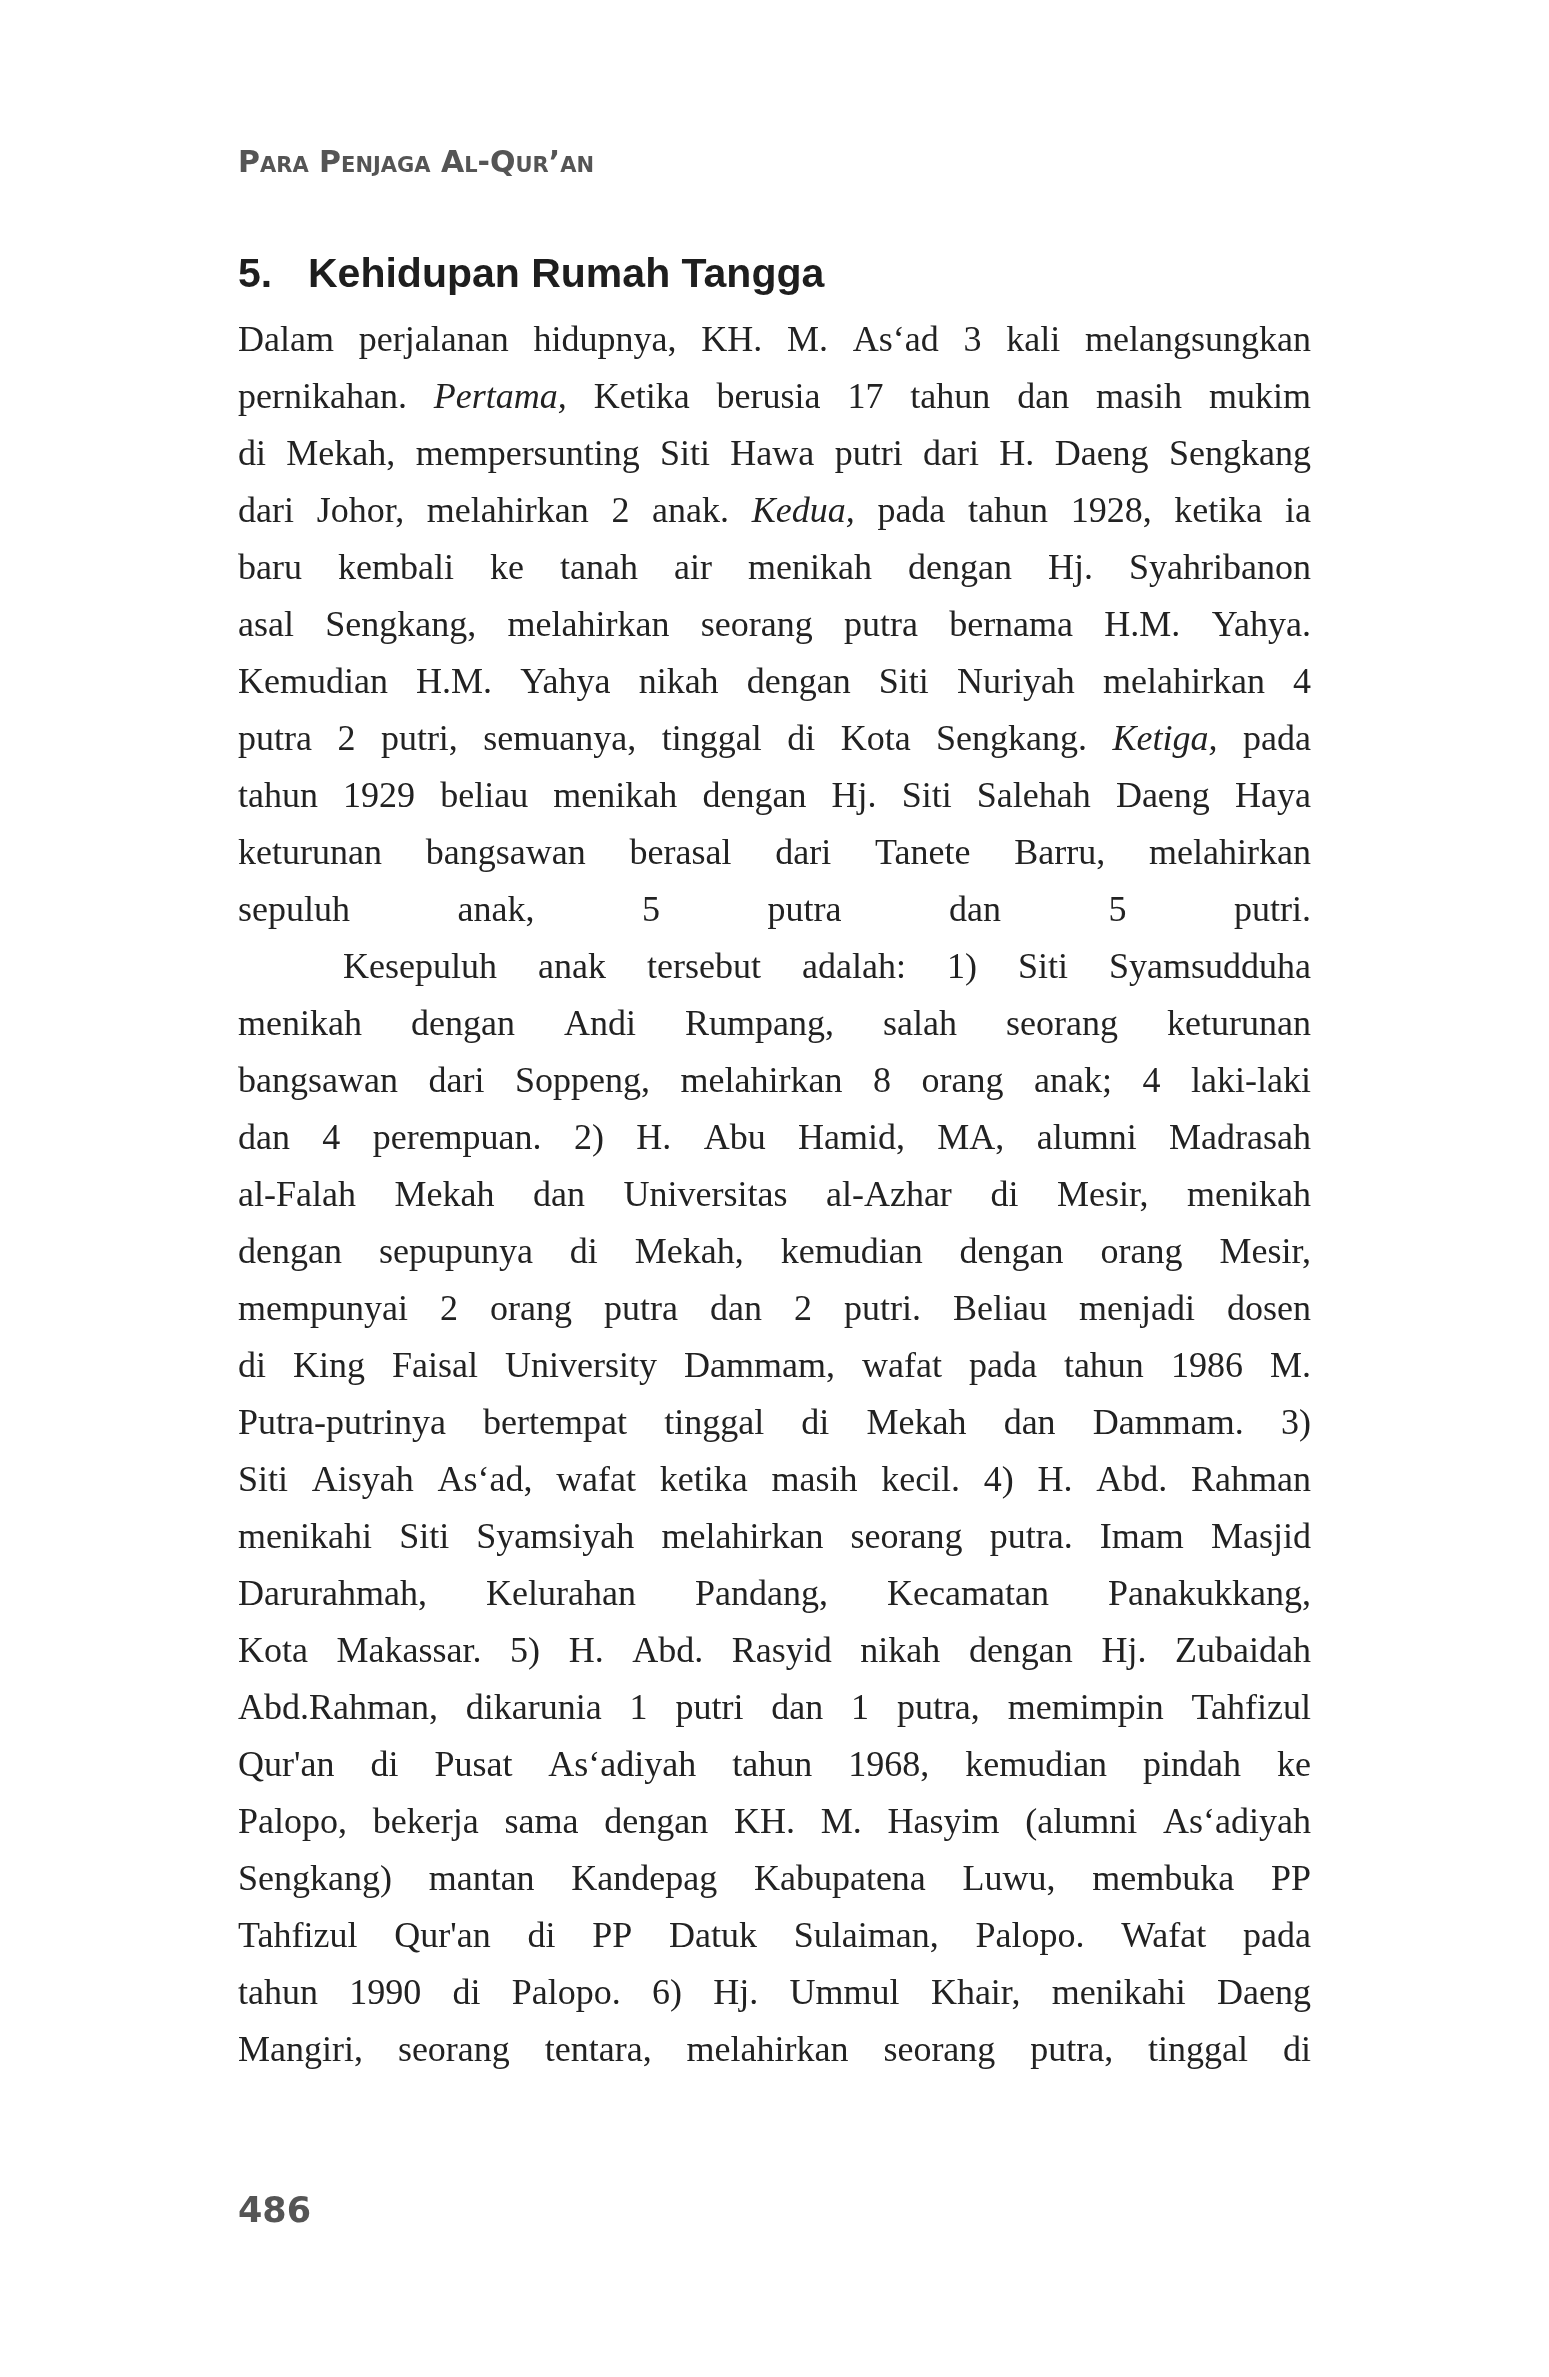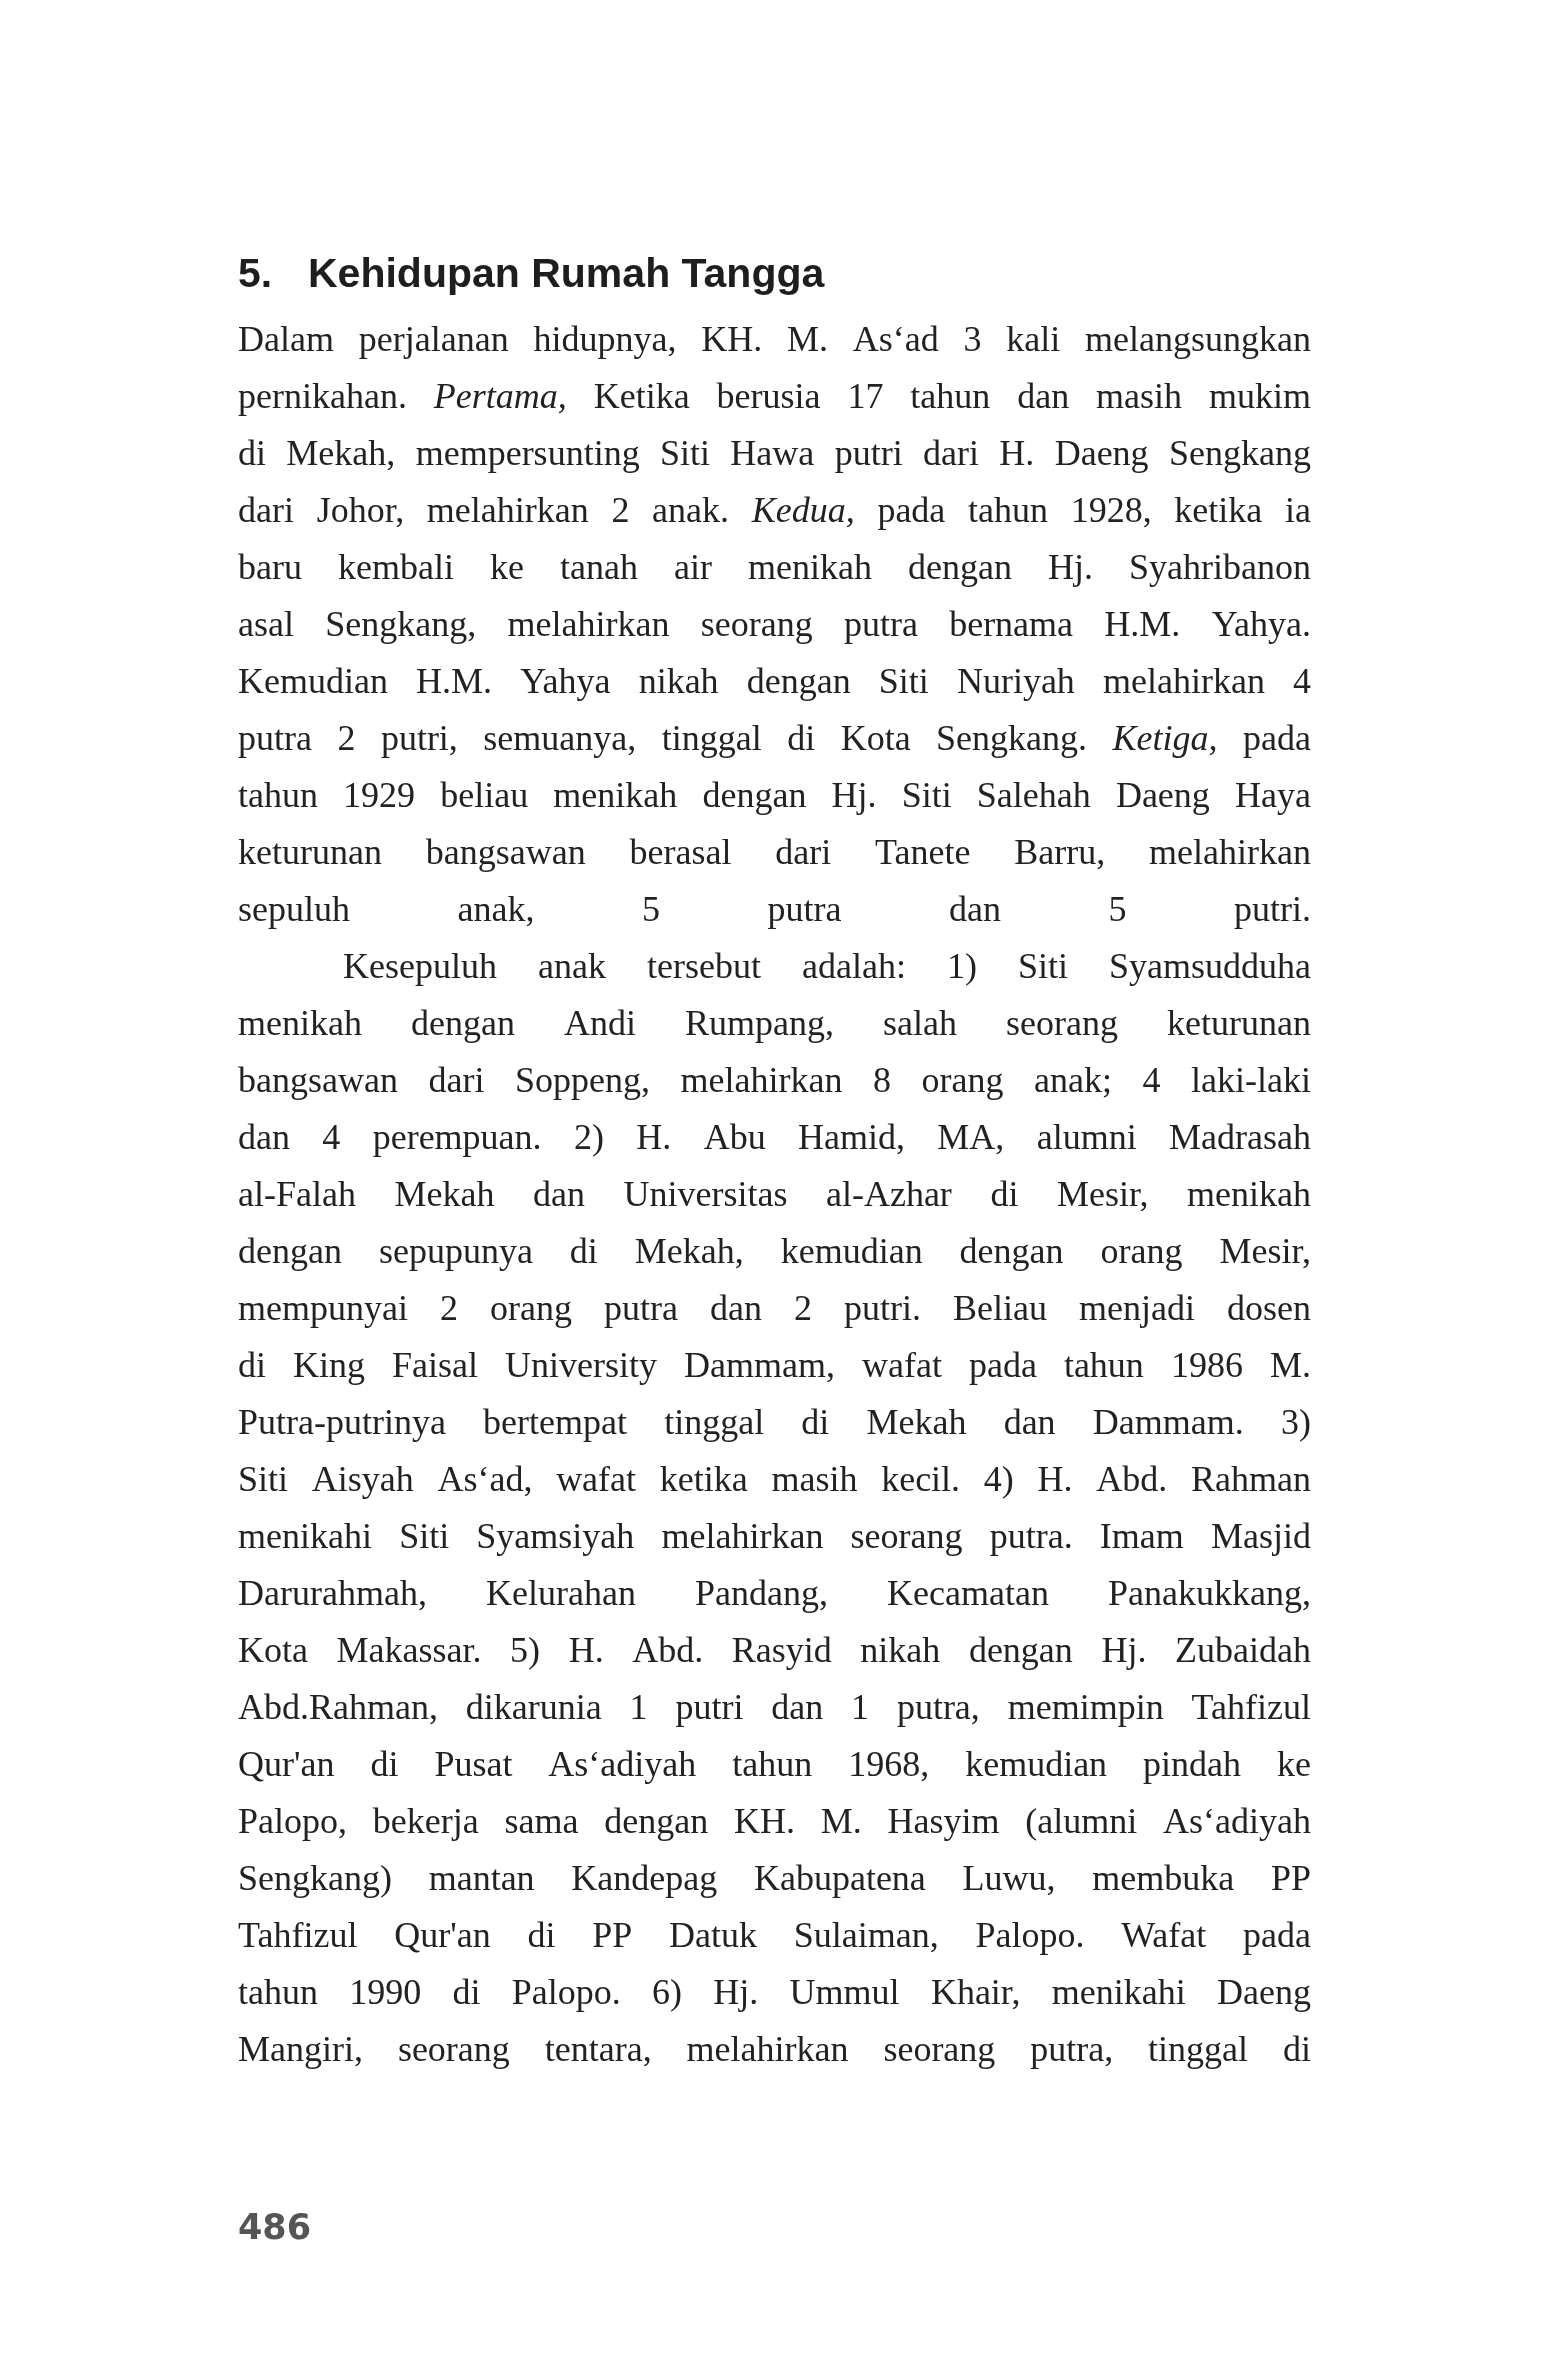--- a/index.html
+++ b/index.html
@@ -87,27 +87,27 @@
   .word.it { font-style: italic; }
   .page-number {
     position: absolute;
     left: 238px;
     top: 2188px;
     font-family: "DejaVu Sans", sans-serif;
     font-weight: bold;
     font-size: 35px;
     color: #555555;
     line-height: 44px;
-    margin-top: 17px;
   }
 </style>
 </head>
 <body>
 
 <div class="page">
+  <div class="running-header">Para Penjaga Al-Qur’an</div>
 
   <div class="section-title">
     <span class="num">5.</span><span>Kehidupan Rumah Tangga</span>
   </div>
 
   <div class="body-text" id="body-text">
       <div>
         <div class="line">
           <div class="line-inner">
             <span class="word">Dalam</span>

